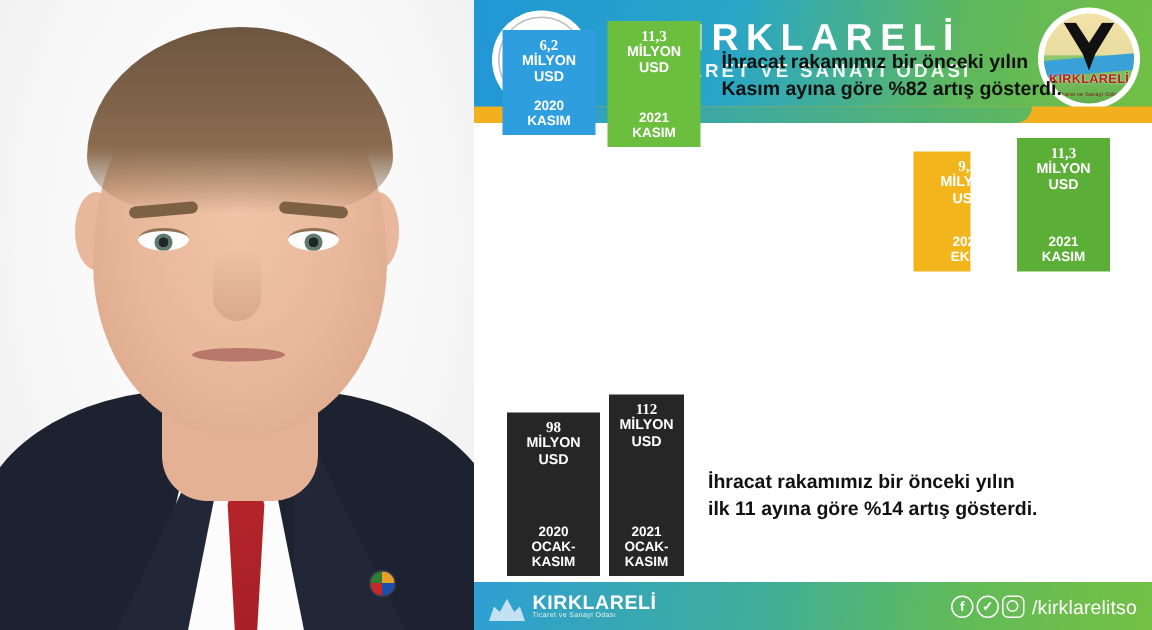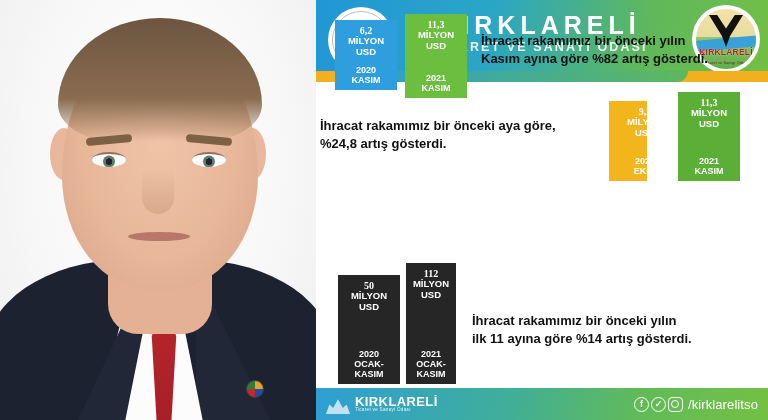--- a/index.html
+++ b/index.html
@@ -407,22 +407,20 @@
       </div>
       <div class="bar-top">
         <span class="bar-foot">2021</span>
         <span class="bar-foot">KASIM</span>
       </div>
     </div>
 
     <div class="stmt" style="left:165px; top:32px; width:280px; white-space:pre-line;">İhracat rakamımız bir önceki yılın
 Kasım ayına göre %82 artış gösterdi.</div>
 
-    <div class="stmt" style="left:4px; top:117px; width:288px; white-space:pre-line;">İhracat rakamımız bir önceki aya göre,
-%24,8 artış gösterdi.</div>
 
     <div class="bar" style="left:293px; top:101px; width:32px; height:80px; background:#f3b51c;padding-left:36px;">
       <div class="bar-top">
         <span class="bar-value">9,2</span>
         <span class="bar-unit">MİLYON</span>
         <span class="bar-unit">USD</span>
       </div>
       <div class="bar-top">
         <span class="bar-foot">2021</span>
         <span class="bar-foot">EKİM</span>
@@ -436,21 +434,21 @@
         <span class="bar-unit">USD</span>
       </div>
       <div class="bar-top">
         <span class="bar-foot">2021</span>
         <span class="bar-foot">KASIM</span>
       </div>
     </div>
 
     <div class="bar" style="left:22px; top:275px; width:62px; height:109px; background:#262626;">
       <div class="bar-top">
-        <span class="bar-value">50</span>
+        <span class="bar-value">98</span>
         <span class="bar-unit">MİLYON</span>
         <span class="bar-unit">USD</span>
       </div>
       <div class="bar-top">
         <span class="bar-foot">2020</span>
         <span class="bar-foot">OCAK-KASIM</span>
       </div>
     </div>
 
     <div class="bar" style="left:90px; top:263px; width:50px; height:121px; background:#262626;">

